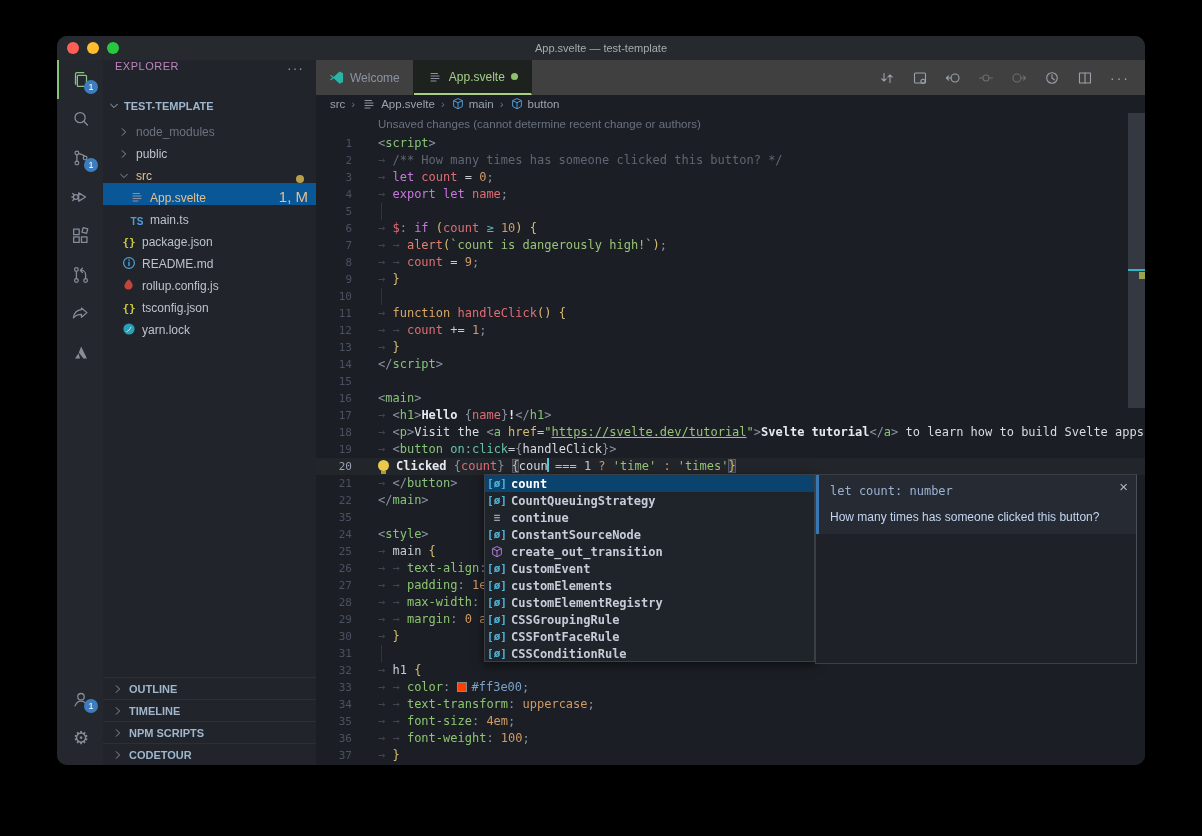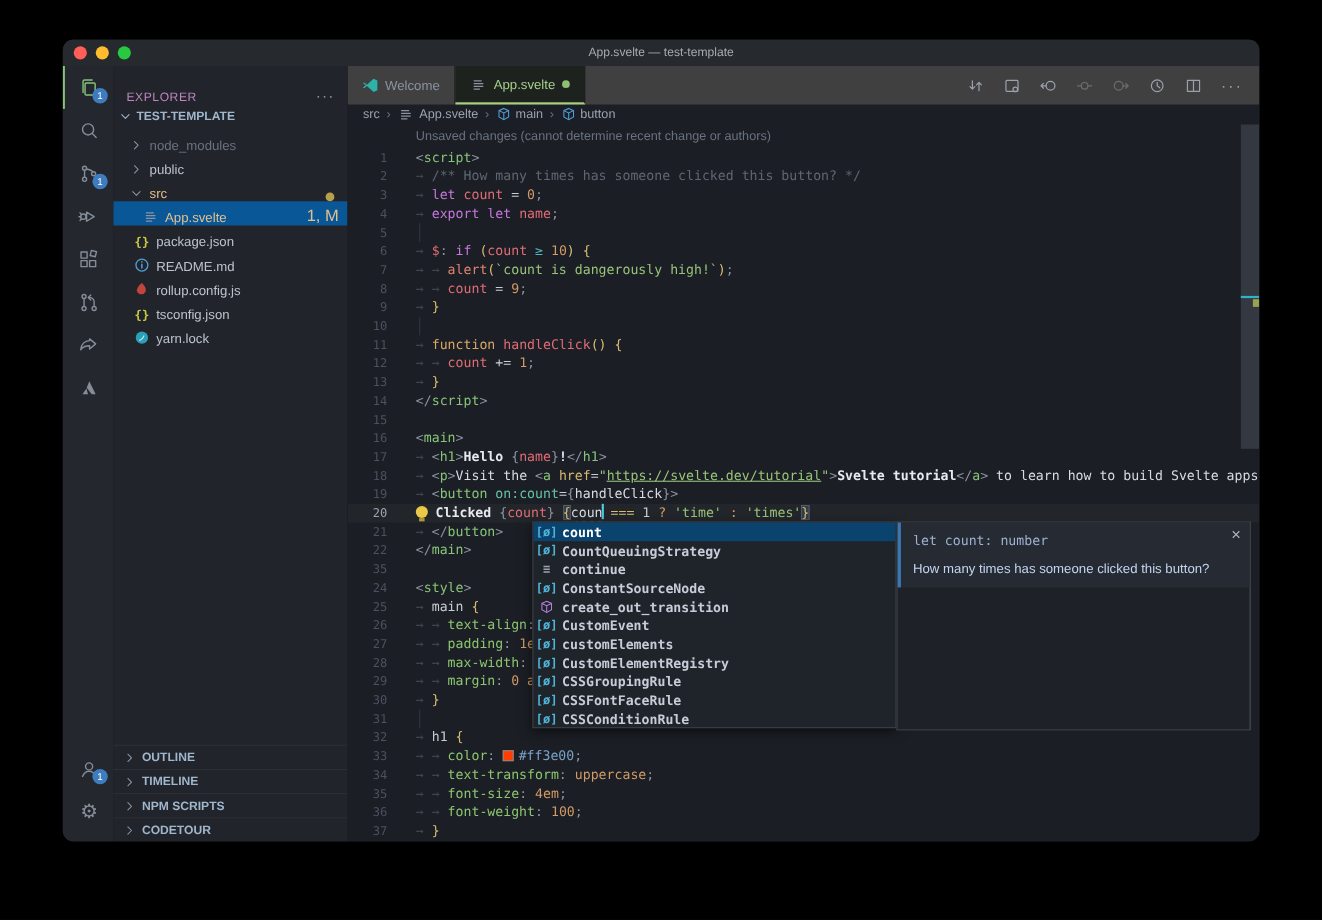--- a/index.html
+++ b/index.html
@@ -13,21 +13,21 @@
   .wtitle{font-size:11px;color:#a6abb2;}
   
   .main{display:flex;height:705px;}
   .activitybar{width:46px;background:#24272d;display:flex;flex-direction:column;color:#858d99;}
   .ab-item{height:39px;display:flex;align-items:center;justify-content:center;position:relative;border-left:2px solid transparent;}
   .ab-item.active{border-left:2px solid #87c379;color:#87c379;}
   .badge{position:absolute;right:5px;bottom:5px;min-width:14px;height:14px;border-radius:8px;background:#3d7dbf;color:#fff;font-size:9px;display:flex;align-items:center;justify-content:center;padding:0 2px;box-sizing:border-box;}
   .ab-bottom{margin-top:auto;margin-bottom:8px;}
   
   .sidebar{width:213px;background:#21242a;display:flex;flex-direction:column;font-size:12px;color:#bcc3cd;overflow:hidden;}
-  .sb-header{height:35px;display:flex;align-items:flex-end;justify-content:space-between;padding:0 12px;flex:none;}
+  .sb-header{height:35px;display:flex;align-items:flex-start;justify-content:space-between;padding:0 12px;flex:none;}
   .sb-title{font-size:11px;letter-spacing:.5px;color:#bf85bf;}
   .sb-more{color:#8b93a1;font-size:14px;letter-spacing:1px;}
   .root-row{height:22px;display:flex;align-items:center;gap:3px;padding-left:4px;font-size:11px;font-weight:bold;color:#9fb6cd;flex:none;}
   .filelist{flex:none;}
   .fr{height:22px;display:flex;align-items:flex-end;gap:5px;}
   .fr .chev{color:#8b93a1;display:inline-flex;width:14px;justify-content:center;flex:none;}
   .chev.exp{transform:rotate(90deg);}
   .fr .ficon{display:inline-flex;width:16px;justify-content:center;align-items:center;flex:none;}
   .fr .lbl{white-space:nowrap;}
   .fr.dim .lbl{color:#6b7380;}
@@ -220,20 +220,26 @@
           </div>
           <div class="fr selected mod" style="padding-left: 26px;">
             <span class="ficon" style="color: rgb(139, 147, 161);">
               <svg width="16" height="16" viewBox="0 0 16 16">
                 <path d="M4 4.5h6.5M4 7h8M4 9.5h8M4 12h5" fill="none" stroke="currentColor" stroke-width="1.1" stroke-linecap="round" stroke-linejoin="round"></path>
               </svg>
             </span>
             <span class="lbl">App.svelte</span>
             <span class="fbadge">1, M</span>
           </div>
+          <div class="fr" style="padding-left: 26px;">
+            <span class="ficon" style="color: rgb(139, 147, 161);">
+              <span class="fi-ts">TS</span>
+            </span>
+            <span class="lbl">main.ts</span>
+          </div>
           <div class="fr" style="padding-left: 18px;">
             <span class="ficon" style="color: rgb(139, 147, 161);">
               <span class="fi-json">{}</span>
             </span>
             <span class="lbl">package.json</span>
           </div>
           <div class="fr" style="padding-left: 18px;">
             <span class="ficon" style="color: rgb(139, 147, 161);">
               <svg width="16" height="16" viewBox="0 0 16 16">
                 <circle cx="8" cy="8" r="5.4" fill="none" stroke="#4fa0d8" stroke-width="1.2"></circle>
@@ -417,21 +423,21 @@
             <div class="cl"><span class="ln">9</span><div class="code"><span class="tk-ws">→ </span><span class="tk-brk">}</span></div></div>
             <div class="cl"><span class="ln">10</span><div class="code"><span class="gd"></span></div></div>
             <div class="cl"><span class="ln">11</span><div class="code"><span class="tk-ws">→ </span><span class="tk-kwf">function </span><span class="tk-var">handleClick</span><span class="tk-brk">()</span><span class="tk-op"> </span><span class="tk-brk">{</span></div></div>
             <div class="cl"><span class="ln">12</span><div class="code"><span class="tk-ws">→ → </span><span class="tk-var">count </span><span class="tk-op">+= </span><span class="tk-num">1</span><span class="tk-pn">;</span></div></div>
             <div class="cl"><span class="ln">13</span><div class="code"><span class="tk-ws">→ </span><span class="tk-brk">}</span></div></div>
             <div class="cl"><span class="ln">14</span><div class="code"><span class="tk-pn">&lt;/</span><span class="tk-tag">script</span><span class="tk-pn">&gt;</span></div></div>
             <div class="cl"><span class="ln">15</span><div class="code"></div></div>
             <div class="cl"><span class="ln">16</span><div class="code"><span class="tk-pn">&lt;</span><span class="tk-tag">main</span><span class="tk-pn">&gt;</span></div></div>
             <div class="cl"><span class="ln">17</span><div class="code"><span class="tk-ws">→ </span><span class="tk-pn">&lt;</span><span class="tk-tag">h1</span><span class="tk-pn">&gt;</span><span class="tk-txtb">Hello </span><span class="tk-pn">{</span><span class="tk-var">name</span><span class="tk-pn">}</span><span class="tk-txtb">!</span><span class="tk-pn">&lt;/</span><span class="tk-tag">h1</span><span class="tk-pn">&gt;</span></div></div>
             <div class="cl"><span class="ln">18</span><div class="code"><span class="tk-ws">→ </span><span class="tk-pn">&lt;</span><span class="tk-tag">p</span><span class="tk-pn">&gt;</span><span class="tk-txt">Visit the </span><span class="tk-pn">&lt;</span><span class="tk-tag">a</span><span class="tk-op"> </span><span class="tk-attr">href</span><span class="tk-op">=</span><span class="tk-str">"</span><span class="tk-link">https://svelte.dev/tutorial</span><span class="tk-str">"</span><span class="tk-pn">&gt;</span><span class="tk-txtb">Svelte tutorial</span><span class="tk-pn">&lt;/</span><span class="tk-tag">a</span><span class="tk-pn">&gt;</span><span class="tk-txt"> to learn how to build Svelte apps.</span></div></div>
-            <div class="cl"><span class="ln">19</span><div class="code"><span class="tk-ws">→ </span><span class="tk-pn">&lt;</span><span class="tk-tag">button</span><span class="tk-op"> </span><span class="tk-dir">on:count</span><span class="tk-op">=</span><span class="tk-pn">{</span><span class="tk-txt">handleClick</span><span class="tk-pn">}&gt;</span></div></div>
+            <div class="cl"><span class="ln">19</span><div class="code"><span class="tk-ws">→ </span><span class="tk-pn">&lt;</span><span class="tk-tag">button</span><span class="tk-op"> </span><span class="tk-dir">on:click</span><span class="tk-op">=</span><span class="tk-pn">{</span><span class="tk-txt">handleClick</span><span class="tk-pn">}&gt;</span></div></div>
             <div class="cl cur"><span class="ln">20</span><div class="code"><span class="bulb"></span><span class="tk-txtb">Clicked </span><span class="tk-pn">{</span><span class="tk-var">count</span><span class="tk-pn">}</span><span class="tk-txt"> </span><span class="tk-match">{</span><span class="tk-varu">coun</span><span class="cursor"></span><span class="tk-lig"> === </span><span class="tk-op">1</span><span class="tk-orn"> ? </span><span class="tk-str">'time'</span><span class="tk-orn"> : </span><span class="tk-str">'times'</span><span class="tk-match">}</span></div></div>
             <div class="cl"><span class="ln">21</span><div class="code"><span class="tk-ws">→ </span><span class="tk-pn">&lt;/</span><span class="tk-tag">button</span><span class="tk-pn">&gt;</span></div></div>
             <div class="cl"><span class="ln">22</span><div class="code"><span class="tk-pn">&lt;/</span><span class="tk-tag">main</span><span class="tk-pn">&gt;</span></div></div>
             <div class="cl"><span class="ln">35</span><div class="code"></div></div>
             <div class="cl"><span class="ln">24</span><div class="code"><span class="tk-pn">&lt;</span><span class="tk-tag">style</span><span class="tk-pn">&gt;</span></div></div>
             <div class="cl"><span class="ln">25</span><div class="code"><span class="tk-ws">→ </span><span class="tk-sel">main </span><span class="tk-brk">{</span></div></div>
             <div class="cl"><span class="ln">26</span><div class="code"><span class="tk-ws">→ → </span><span class="tk-prop">text-align</span><span class="tk-pn">: </span><span class="tk-val">center</span><span class="tk-pn">;</span></div></div>
             <div class="cl"><span class="ln">27</span><div class="code"><span class="tk-ws">→ → </span><span class="tk-prop">padding</span><span class="tk-pn">: </span><span class="tk-num">1em</span><span class="tk-pn">;</span></div></div>
             <div class="cl"><span class="ln">28</span><div class="code"><span class="tk-ws">→ → </span><span class="tk-prop">max-width</span><span class="tk-pn">: </span><span class="tk-num">240px</span><span class="tk-pn">;</span></div></div>
             <div class="cl"><span class="ln">29</span><div class="code"><span class="tk-ws">→ → </span><span class="tk-prop">margin</span><span class="tk-pn">: </span><span class="tk-num">0</span><span class="tk-val"> auto</span><span class="tk-pn">;</span></div></div>

